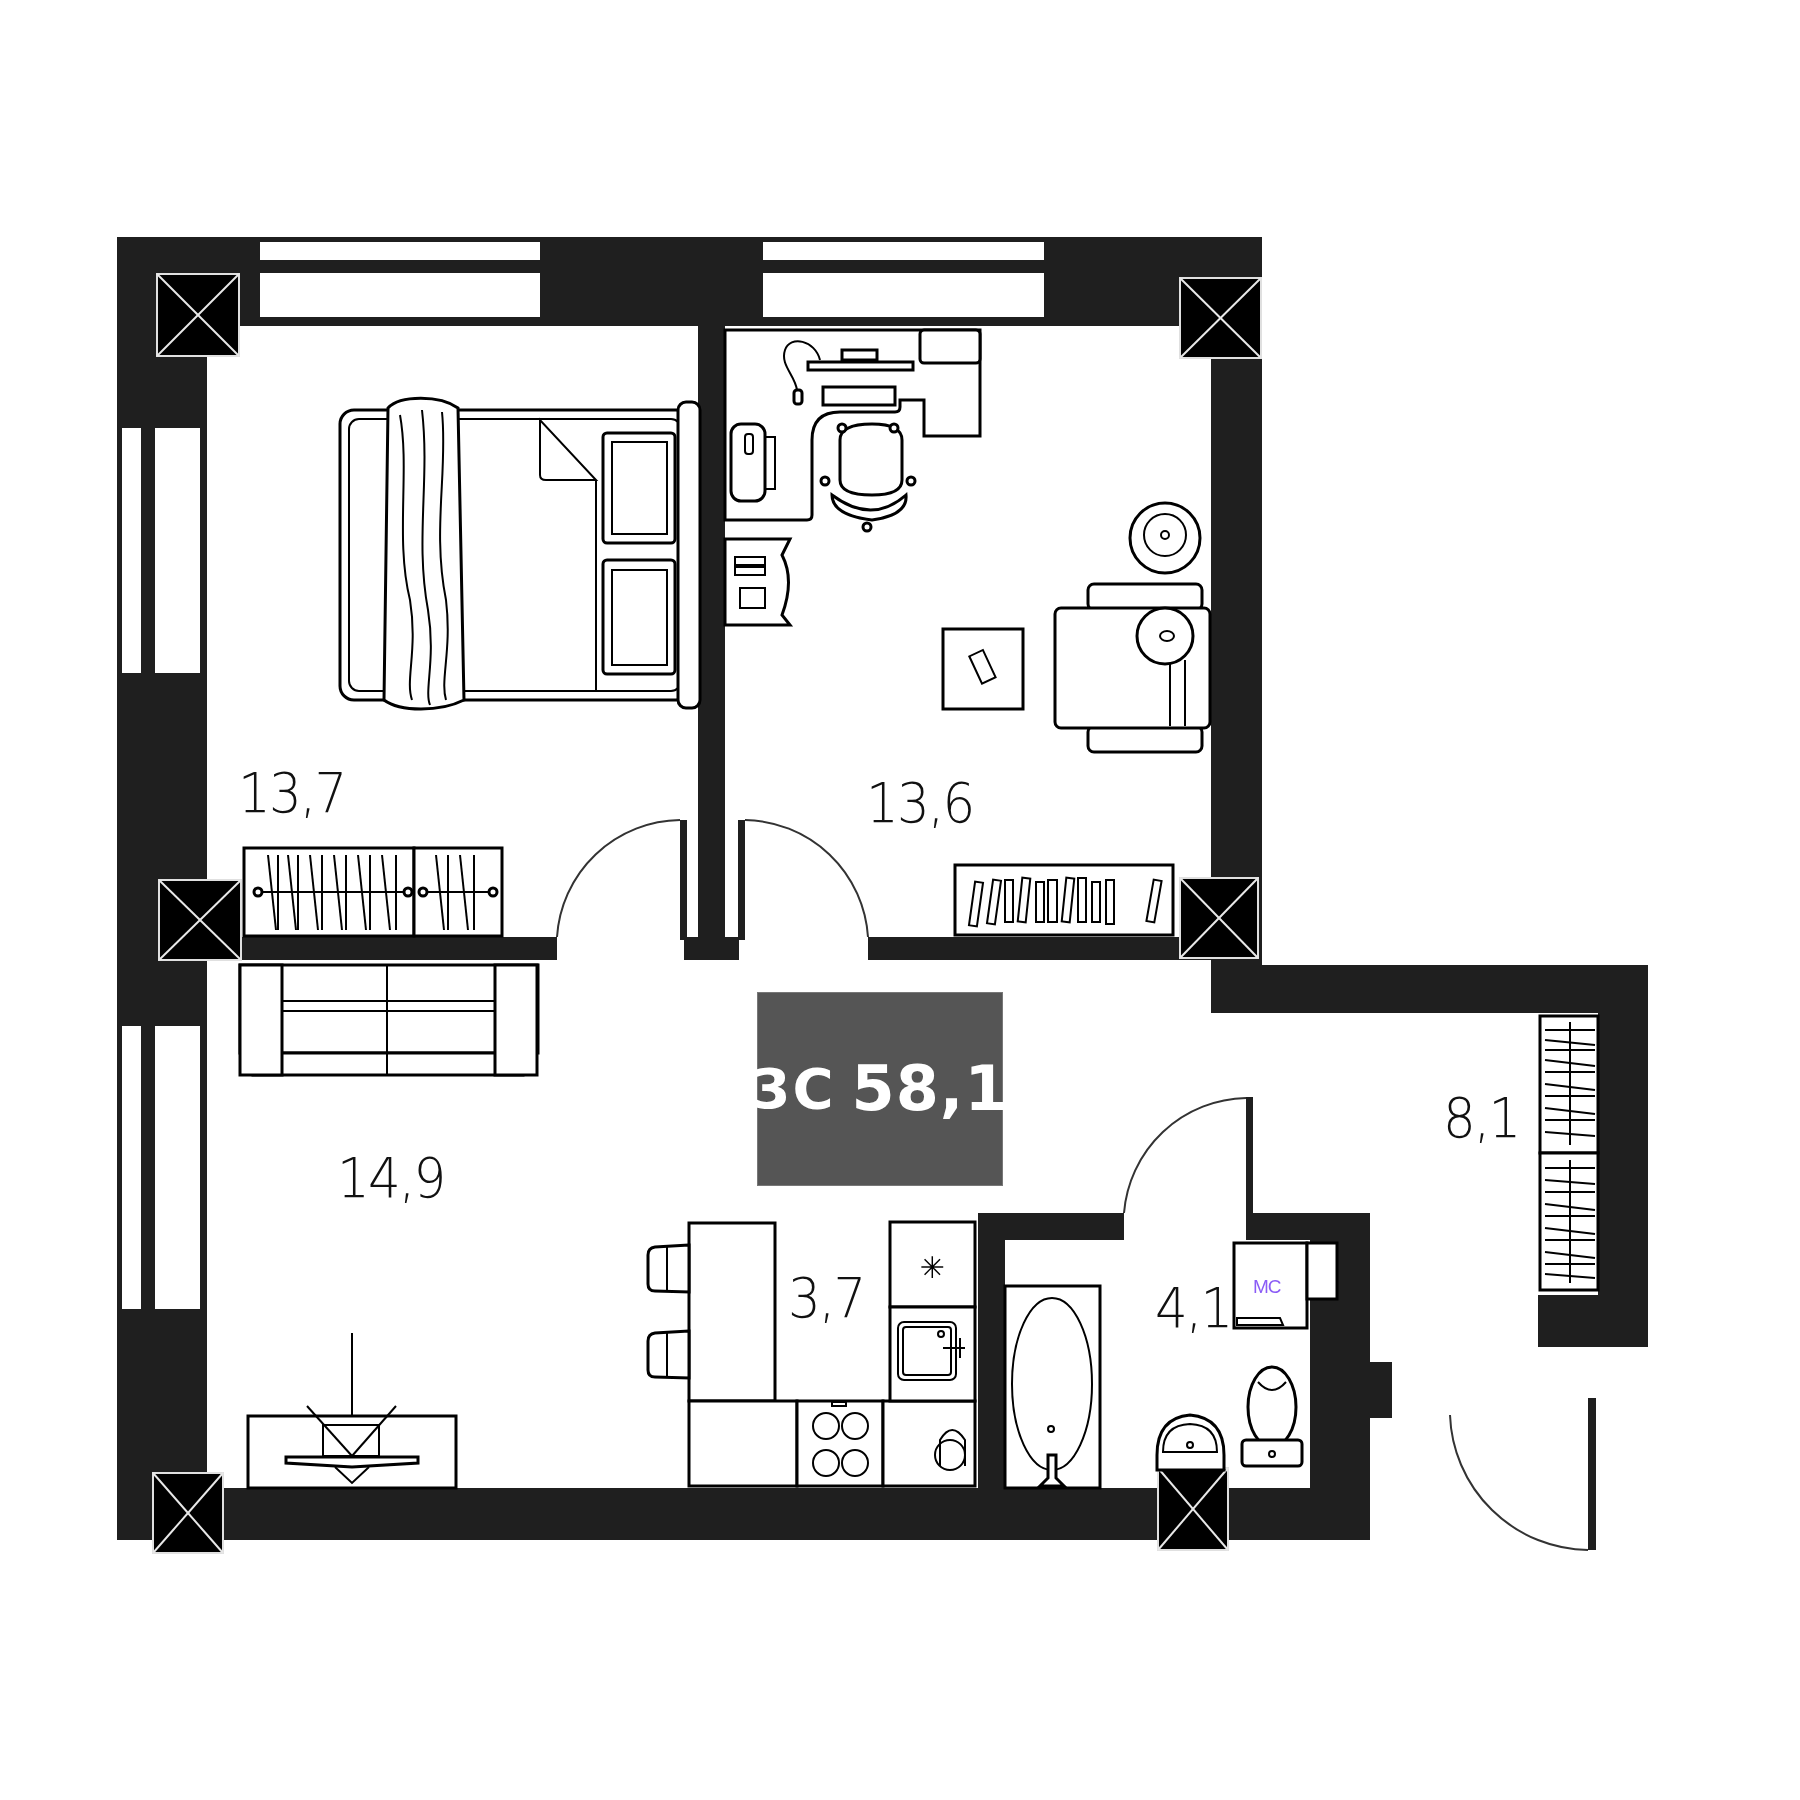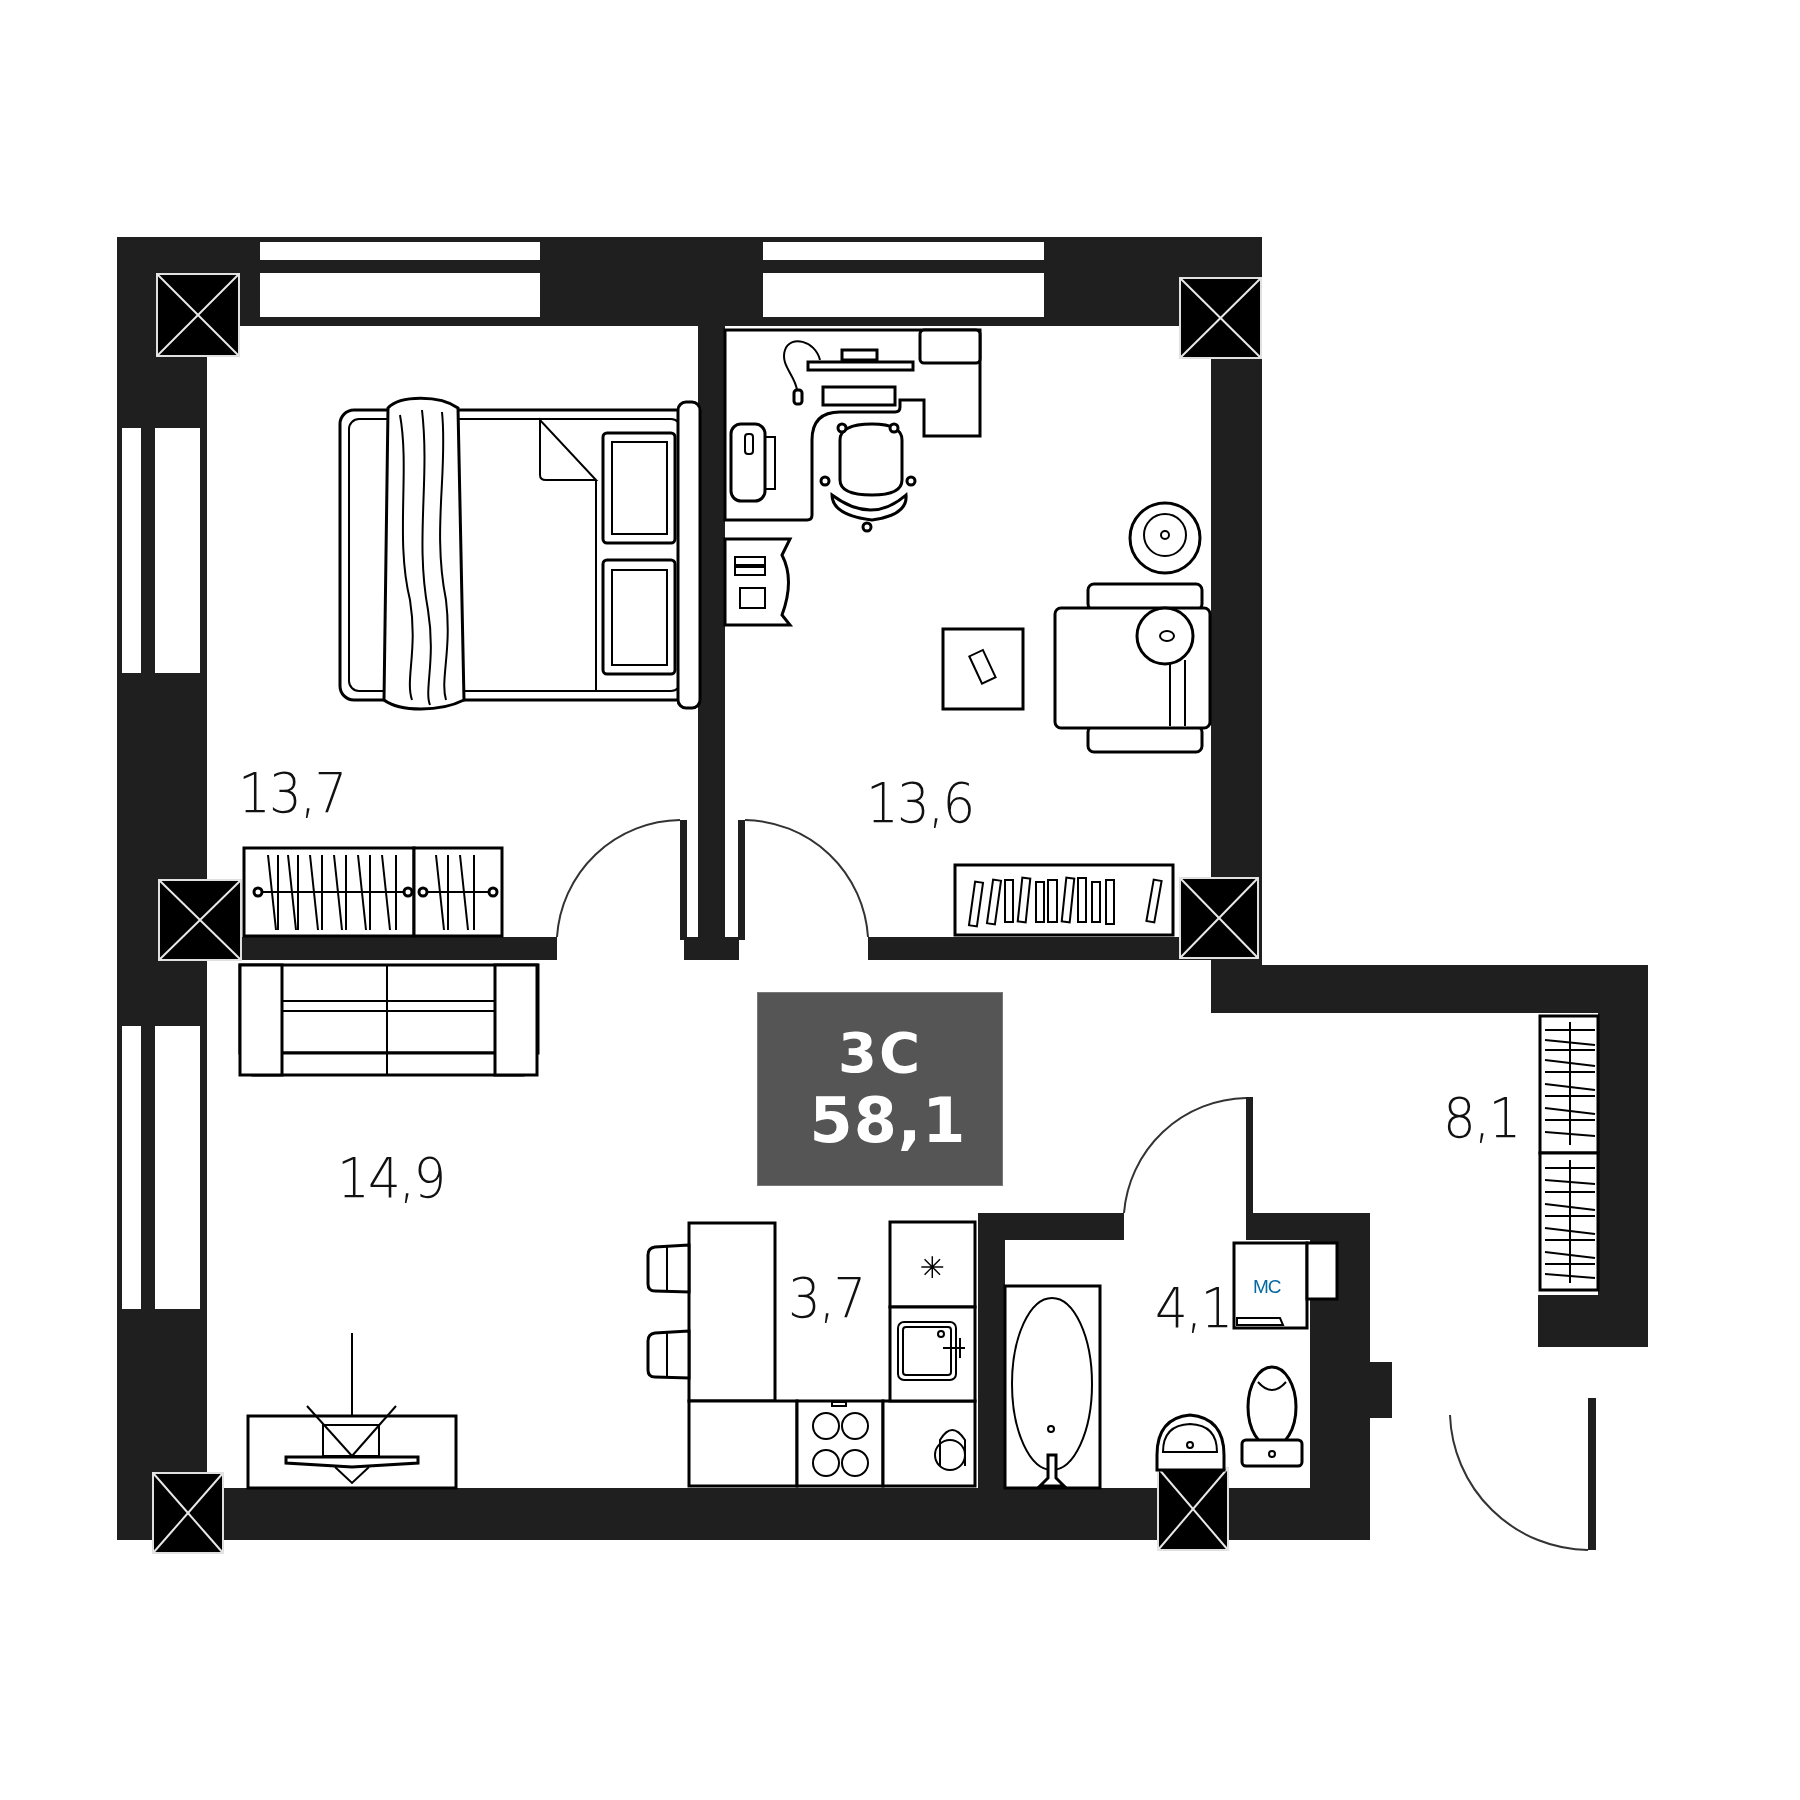--- a/index.html
+++ b/index.html
@@ -7,24 +7,24 @@
   #plan { position: absolute; left: 0; top: 0; width: 1800px; height: 1800px; }
   .wall { fill: #1f1f1f; }
   .win { fill: #ffffff; }
   .col { fill: #000000; stroke: #e0e0e0; stroke-width: 2; }
   .colx { stroke: #e8e8e8; stroke-width: 2; }
   .furn { fill: #ffffff; stroke: #000; stroke-width: 3; }
   .thin { fill: none; stroke: #000; stroke-width: 2; }
   .arc { fill: none; stroke: #333; stroke-width: 2; }
   .leaf { fill: #1f1f1f; }
   .room-label { position: absolute; font-family: "DejaVu Sans", sans-serif; font-size: 56px; color: #111; letter-spacing: -2px; font-weight: 300; transform: scaleX(0.92); transform-origin: left top; }
-  .summary { position: absolute; left: 757px; top: 992px; width: 244px; height: 192px; background: #555555; border: 1px solid #777; display: flex; flex-direction: column; align-items: center; justify-content: center; color: #fff; font-family: "DejaVu Sans", sans-serif; font-weight: bold; }
+  .summary { position: absolute; left: 757px; top: 992px; width: 244px; height: 192px; background: #555555; border: 1px solid #777; display: flex; flex-direction: row; align-items: center; justify-content: center; color: #fff; font-family: "DejaVu Sans", sans-serif; font-weight: bold; }
   .summary .type { font-size: 56px; line-height: 64px; letter-spacing: 2px; }
   .summary .area { font-size: 62px; line-height: 72px; letter-spacing: 1px; margin-left: 16px; }
-  .mc { position: absolute; font-family: "Liberation Sans", sans-serif; font-size: 19px; color: #0369a1; letter-spacing: -1px; }
+  .mc { position: absolute; font-family: "Liberation Sans", sans-serif; font-size: 19px; color: #8b5cf6; letter-spacing: -1px; }
 </style>
 </head>
 <body>
 
 <svg id="plan" viewBox="0 0 1800 1800" xmlns="http://www.w3.org/2000/svg">
 
   <g>
 
     <rect class="wall" x="117" y="237" width="1145" height="89"></rect>
 

